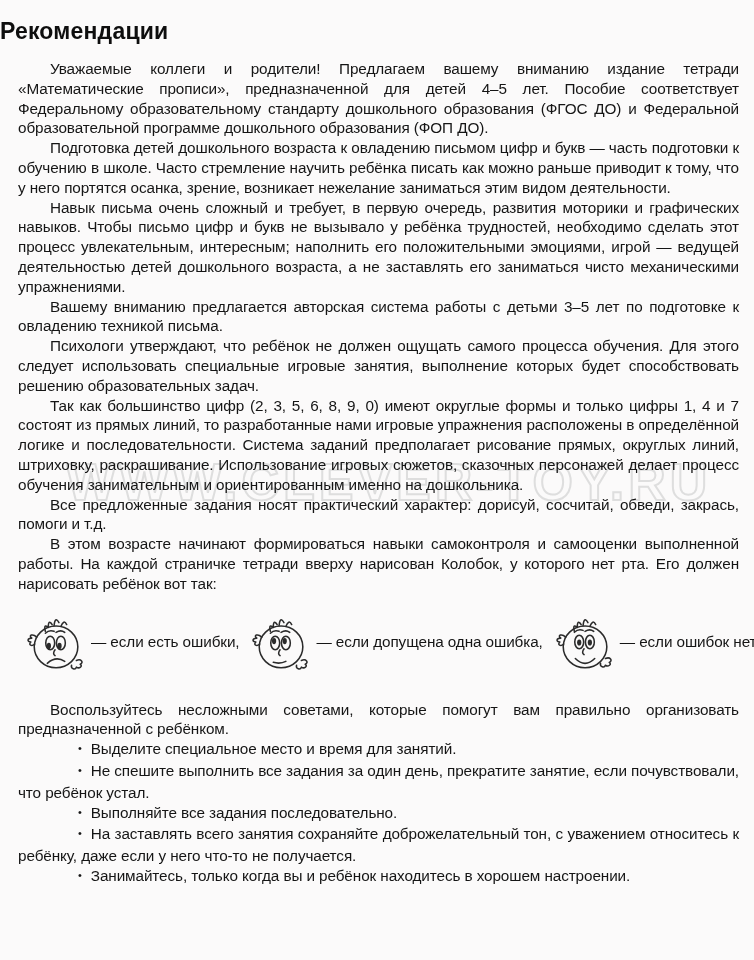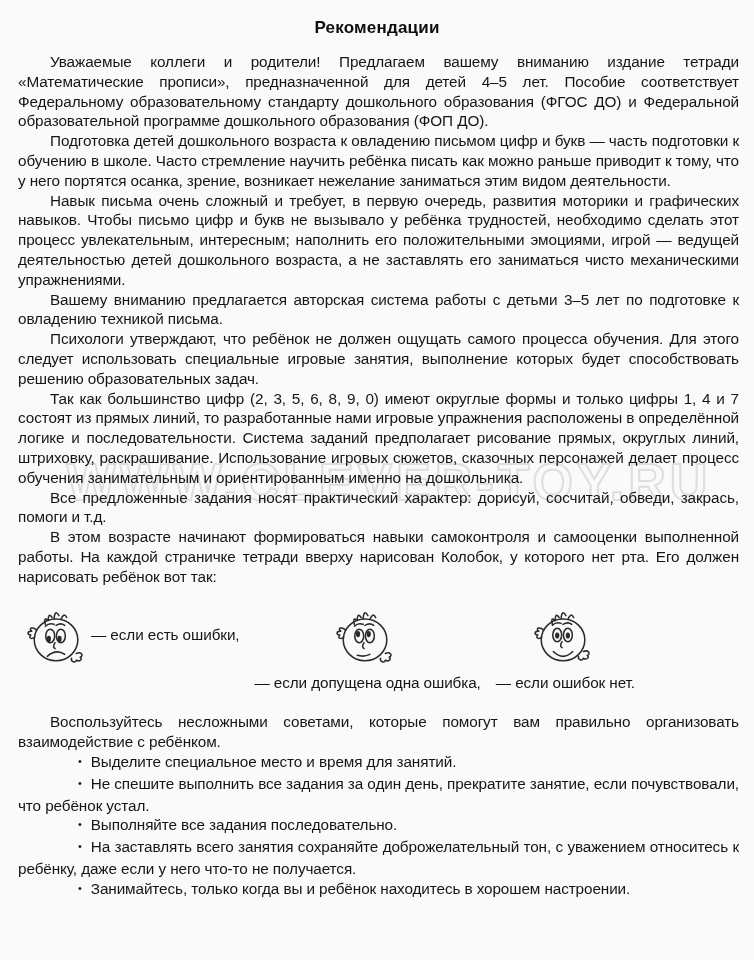--- a/index.html
+++ b/index.html
@@ -8,22 +8,21 @@
     width: 754px;
     height: 960px;
     background: #fbfafa;
     overflow: hidden;
     font-family: "Liberation Sans", "DejaVu Sans", sans-serif;
     color: #151515;
   }
   .title {
     margin: 0;
     padding-top: 18px;
-    text-align: center;
-    font-size: 17px;
+    font-size: 23px;
     font-weight: 700;
     letter-spacing: 0.2px;
     color: #0e0e0e;
   }
   .body-text {
     position: relative;
     z-index: 2;
     padding: 14px 15px 0 18px;
     font-size: 15.3px;
     line-height: 19.8px;
@@ -41,21 +40,21 @@
     position: relative;
     top: -2px;
   }
   .legend-row {
     display: flex;
     align-items: flex-start;
     margin: 10px 0 20px 8px;
     text-indent: 0;
   }
   .legend-item { display: flex; align-items: center; }
-  .legend-item + .legend-item { margin-left: 12px; flex-direction: column; }
+  .legend-item + .legend-item { margin-left: 12px; }
   .legend-item svg { width: 62px; height: 76px; flex: 0 0 auto; }
   .caption { white-space: nowrap; margin-left: 3px; text-indent: 0; }
   .watermark {
     position: absolute;
     z-index: 1;
     top: 452px;
     left: 0;
     width: 100%;
     text-align: center;
     font-weight: 800;
@@ -156,21 +155,21 @@
             <path d="M31 28 q5 -3 9 0"></path>
             <path d="M30 46 q-3 4 0 6"></path>
             <path d="M21 56 q10 10 20 0"></path>
           </g>
         </svg>
         <span class="caption">— если ошибок нет.</span>
       </div>
 
     </div>
 
-    <p>Воспользуйтесь несложными советами, которые помогут вам правильно организовать взаимодействие с ребёнком.</p>
+    <p>Воспользуйтесь несложными советами, которые помогут вам правильно организовать предназначенной с ребёнком.</p>
 
     <p class="bullet"><span class="dot">•</span><span>Выделите специальное место и время для занятий.</span></p>
     <p class="bullet"><span class="dot">•</span><span>Не спешите выполнить все задания за один день, прекратите занятие, если почувствовали, что ребёнок устал.</span></p>
     <p class="bullet"><span class="dot">•</span><span>Выполняйте все задания последовательно.</span></p>
     <p class="bullet"><span class="dot">•</span><span>На заставлять всего занятия сохраняйте доброжелательный тон, с уважением относитесь к ребёнку, даже если у него что-то не получается.</span></p>
     <p class="bullet"><span class="dot">•</span><span>Занимайтесь, только когда вы и ребёнок находитесь в хорошем настроении.</span></p>
 
   </div>
 </div>
 

